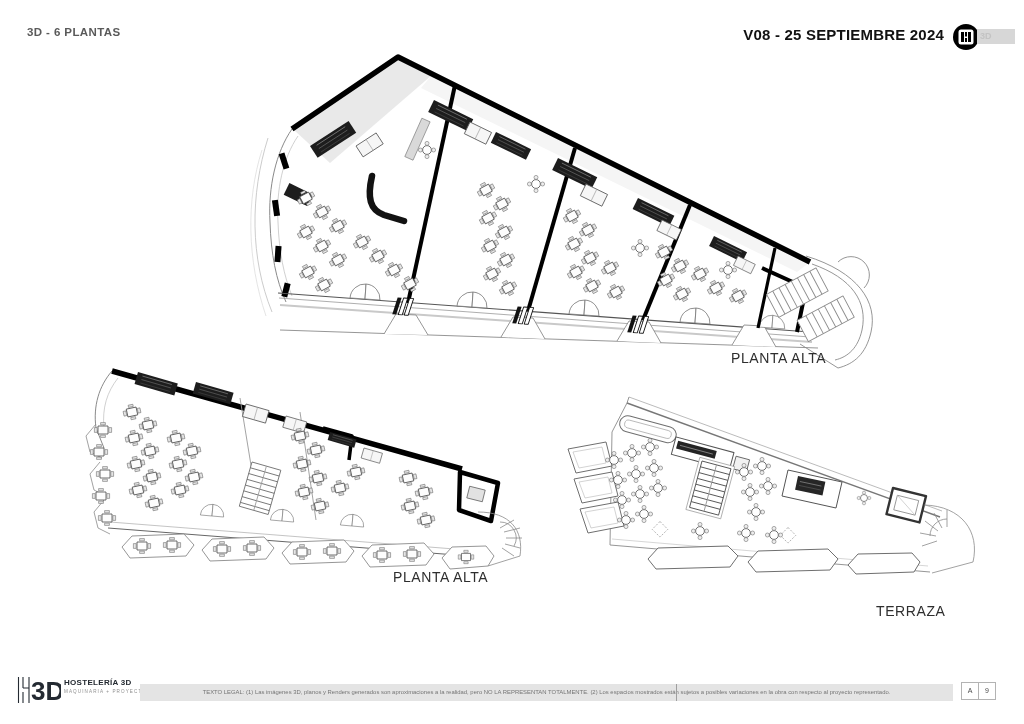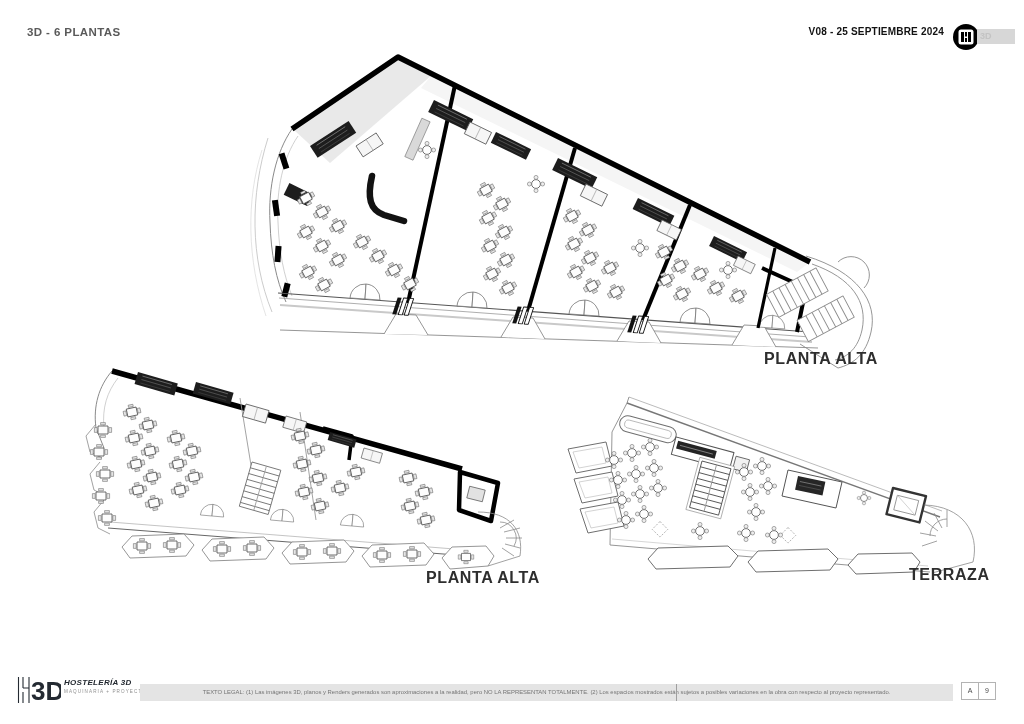--- a/index.html
+++ b/index.html
@@ -3,33 +3,33 @@
 <meta charset="utf-8">
 <style>
   html,body{margin:0;padding:0;}
   body{
     width:1024px;height:724px;position:relative;background:#ffffff;
     font-family:"Liberation Sans","DejaVu Sans",sans-serif;overflow:hidden;
   }
   .abs{position:absolute;}
   
   .sheet-title{left:27px;top:26px;font-size:11.5px;font-weight:bold;color:#5a5a5a;letter-spacing:.4px;}
-  .version{top:26px;right:80px;font-size:10px;font-weight:bold;color:#121212;letter-spacing:.2px;}
+  .version{top:26px;right:80px;font-size:15px;font-weight:bold;color:#121212;letter-spacing:.2px;}
   .hdr-logo{left:952px;top:23px;width:28px;height:28px;}
   .hdr-band{left:977px;top:29px;width:38px;height:15px;background:#d7d7d7;
     font-size:9px;font-weight:bold;color:#c3c3c3;line-height:15px;padding-left:3px;box-sizing:border-box;}
   
-  .plan-label{font-size:16px;font-weight:bold;color:#2e2e2e;letter-spacing:.6px;margin-left:33px;}
+  .plan-label{font-size:14px;font-weight:normal;color:#2e2e2e;letter-spacing:.6px;}
   #lbl-p1{left:731px;top:350px;}
   #lbl-p2{left:393px;top:569px;}
-  #lbl-p3{left:876px;top:566px;}
+  #lbl-p3{left:876px;top:603px;}
   
   .f-logo{left:17px;top:674px;width:44px;height:32px;}
   .f-brand{left:64px;top:678px;}
-  .f-name{font-size:8px;font-weight:bold;color:#232930;letter-spacing:.3px;font-style:italic;}
+  .f-name{font-size:8px;font-weight:bold;color:#232930;letter-spacing:.3px;}
   .f-tag{font-size:4.6px;color:#8f8f8f;letter-spacing:1.1px;margin-top:2px;}
   .f-bar{left:140px;top:684px;width:813px;height:17px;background:#e4e4e4;}
   .f-legal{width:100%;text-align:center;font-size:5.9px;line-height:17px;color:#757575;white-space:nowrap;}
   .f-div{position:absolute;left:536px;top:0;width:1px;height:17px;background:#9f9f9f;}
   .f-box{top:682px;width:18px;height:18px;border:1px solid #b3b3b3;background:#fff;
     box-sizing:border-box;text-align:center;font-size:7px;color:#4a4a4a;line-height:16px;}
   #box-a{left:961px;}
   #box-9{left:978px;}
   svg{display:block;}
 </style>

